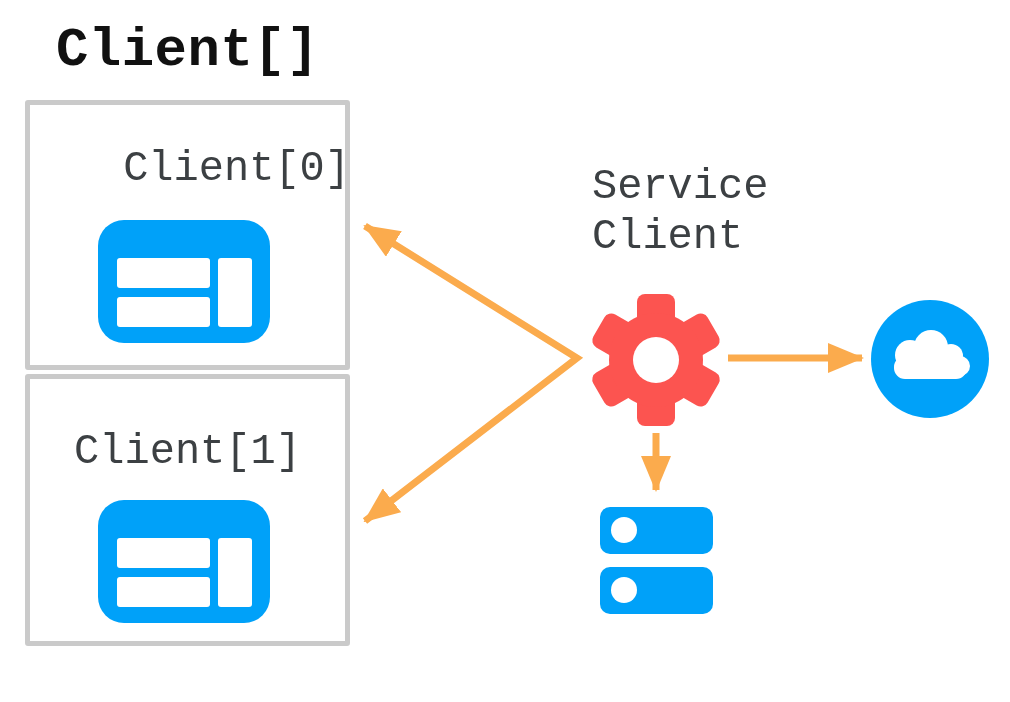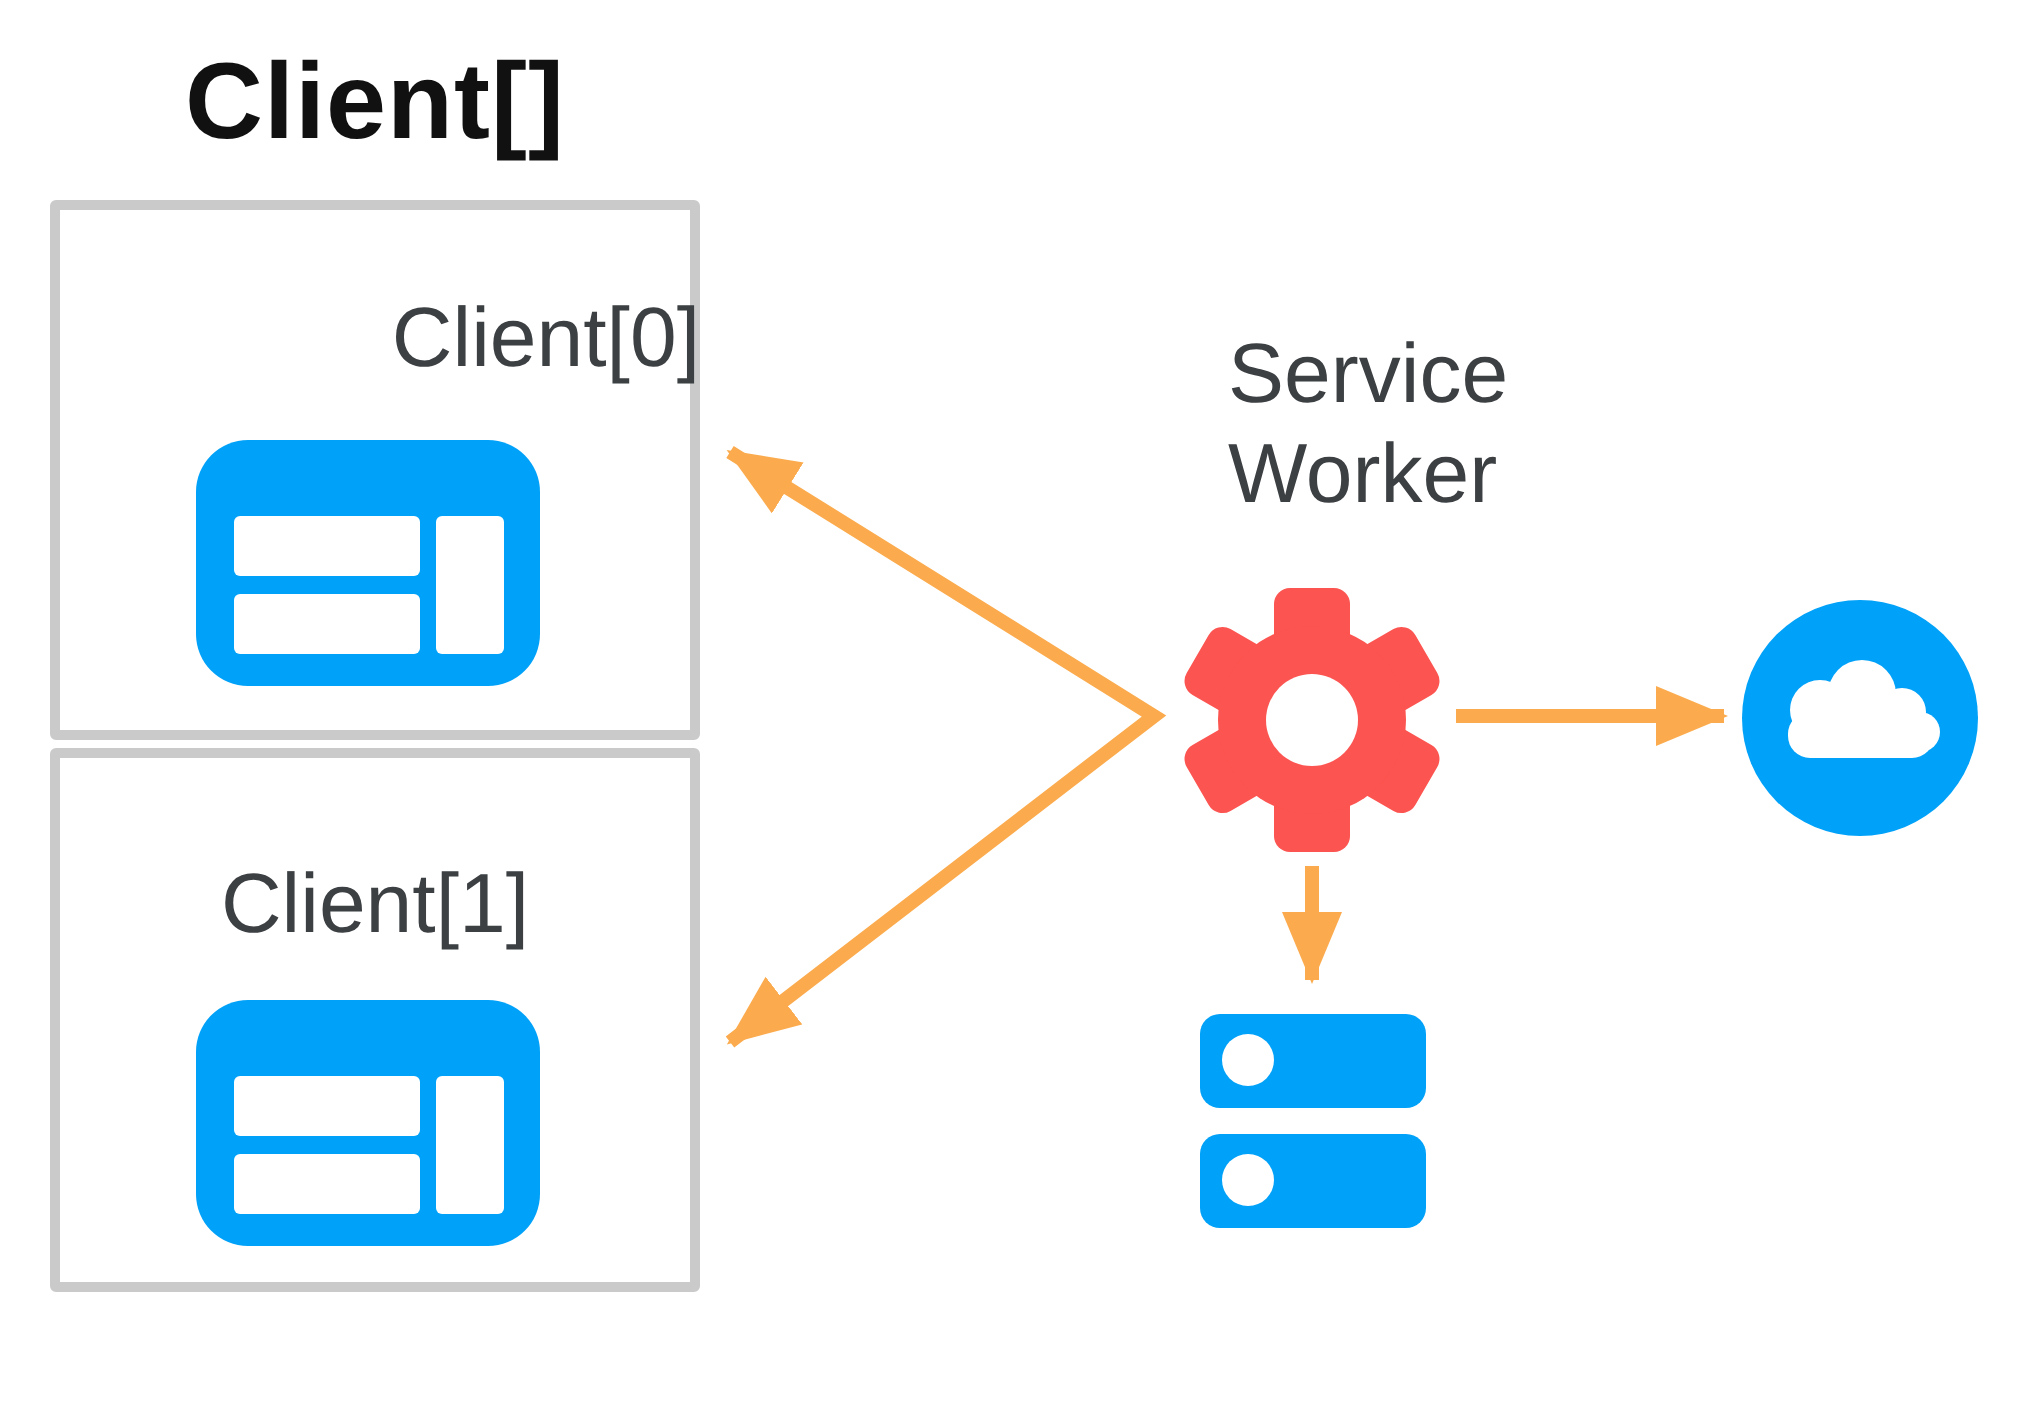--- a/index.html
+++ b/index.html
@@ -1,21 +1,21 @@
 <!DOCTYPE html>
 <html style="--blue: #00a1f9; --red: #fc5450; --orange: #fbab4d; --box-border: #cacaca; --label-text: #3c4043; --title-text: #111111; --background: #ffffff;"><head>
 <meta charset="utf-8">
 <style>
   html, body { margin: 0; padding: 0; background: #fff; }
   .canvas {
     position: relative;
     width: 1010px;
     height: 702px;
     background: var(--background, #ffffff);
-    font-family: Liberation Sans, sans-serif;
+    font-family: Liberation Mono, monospace;
     overflow: hidden;
   }
   .title {
     position: absolute;
     left: 25px; top: 20px; width: 325px;
     text-align: center;
     font-size: 54px;
     font-weight: 600;
     letter-spacing: 0.5px;
     color: var(--title-text, #111111);
@@ -42,21 +42,20 @@
   .client-label-0 { top: 145px; text-align: right; }
   .client-label-1 { top: 428px; }
   .sw-label {
     position: absolute;
     left: 592px; top: 162px;
     font-size: 42px;
     font-weight: 500;
     line-height: 50px;
     color: var(--label-text, #3c4043);
     white-space: nowrap;
-    margin-left: 22px;
   }
   .overlay {
     position: absolute;
     left: 0; top: 0;
     width: 1010px; height: 702px;
   }
   .blue-fill  { fill: var(--blue, #00a1f9); }
   .red-fill   { fill: var(--red, #fc5450); }
   .white-fill { fill: #ffffff; }
   .orange-fill{ fill: var(--orange, #fbab4d); }
@@ -75,21 +74,21 @@
   <div class="title">Client[]</div>
 
   <div class="client-box box-0"></div>
   <div class="client-box box-1"></div>
 
   <div class="client-label client-label-0">Client[0]</div>
   <div class="client-label client-label-1">Client[1]</div>
 
   <div class="sw-label">
     <div>Service</div>
-    <div>Worker</div>
+    <div>Client</div>
   </div>
 
   <svg class="overlay" viewBox="0 0 1010 702" xmlns="http://www.w3.org/2000/svg">
     <defs>
       <marker id="ah" markerUnits="userSpaceOnUse" markerWidth="36" markerHeight="30" refX="34" refY="15" orient="auto-start-reverse">
         <path d="M0,0 L36,15 L0,30 Z" class="orange-fill"></path>
       </marker>
       <g id="browser-win">
         <rect x="0" y="0" width="172" height="123" rx="26" class="blue-fill"></rect>
         <g class="white-fill">

